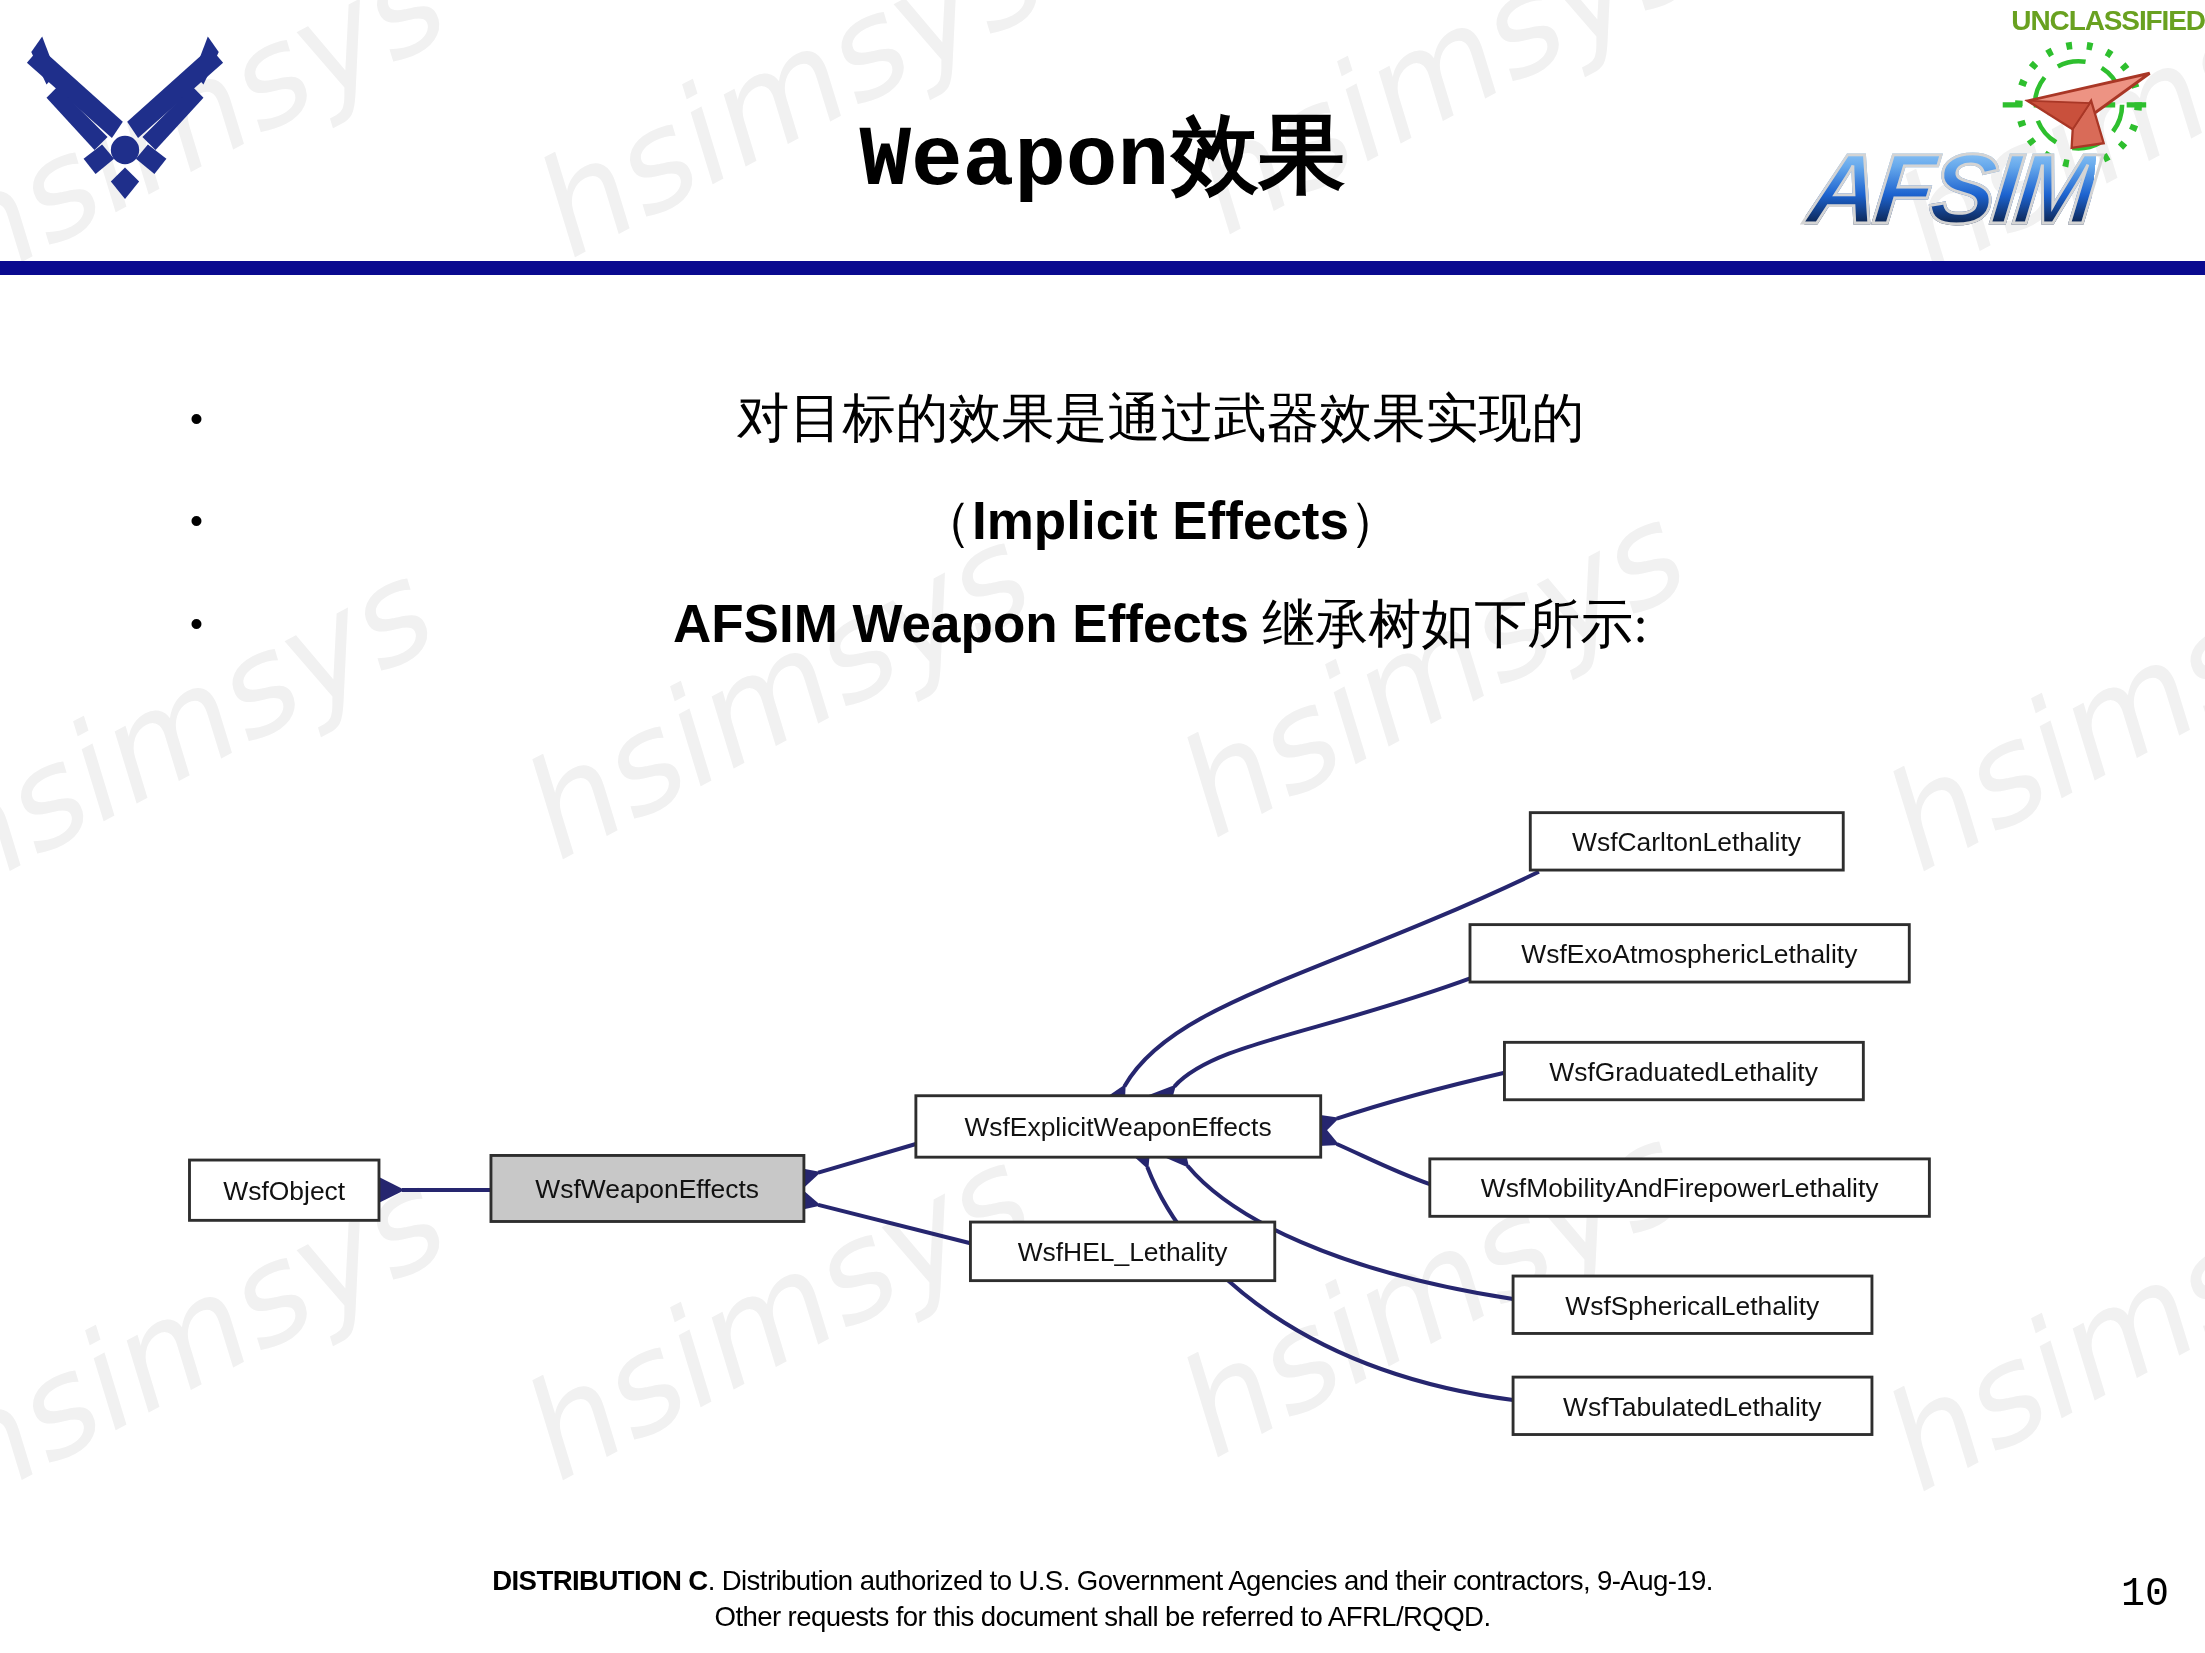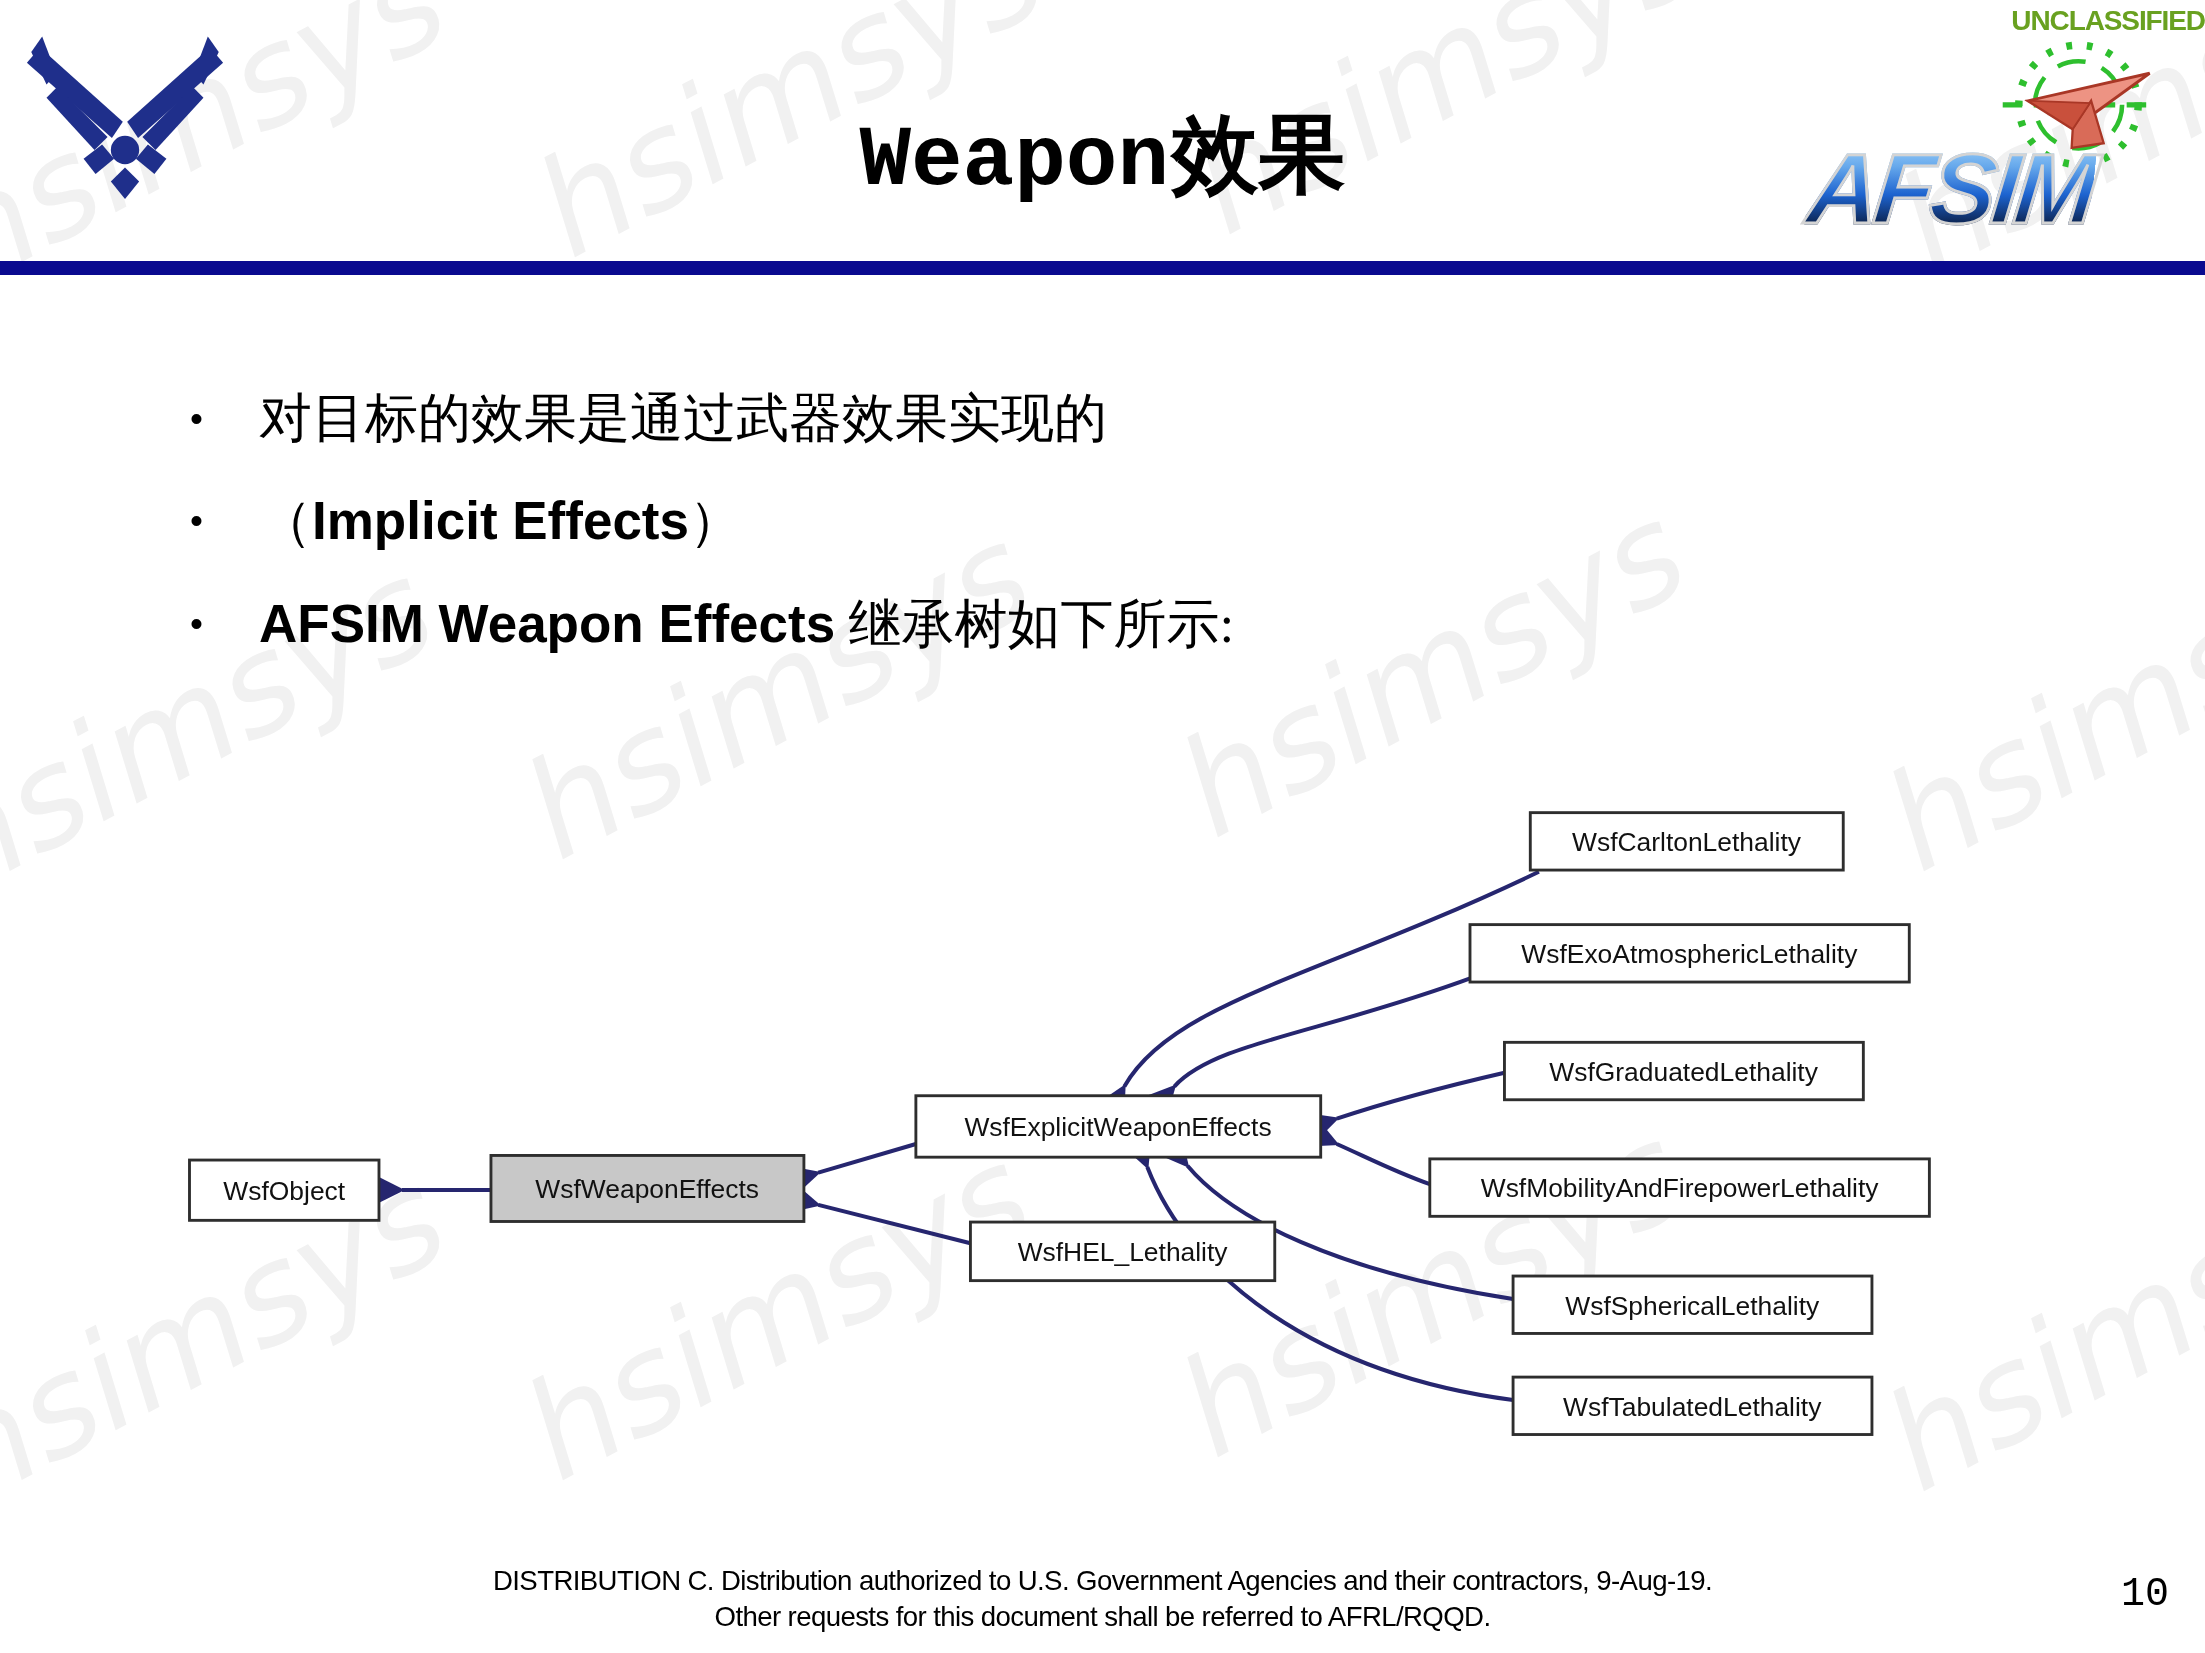--- a/index.html
+++ b/index.html
@@ -35,21 +35,21 @@
       -webkit-background-clip:text;background-clip:text;color:transparent;
       -webkit-text-stroke:2.9px #d4d4d4;
       text-shadow:none;}
 
   
   .bullets{position:absolute;left:190px;top:384px;width:1872px;
       font-family:"Liberation Serif","DejaVu Serif",serif;font-size:53px;line-height:69px;}
   .bullet{display:flex;margin-bottom:33px;}
   .dot{width:69px;flex:0 0 69px;font-size:37px;line-height:69px;
        font-family:"Liberation Sans",sans-serif;}
-  .bullet-body{flex:1;}
+  .bullet-body{flex:1;text-align:center;}
   .b-en{font-family:"Liberation Sans",sans-serif;font-weight:bold;}
 
   
   .diagram{position:absolute;left:0;top:0;width:2205px;height:1654px;}
   .node-label{font-family:"Liberation Sans","DejaVu Sans",sans-serif;font-size:46px;fill:#111;}
 
   
   .footer{position:absolute;top:1563px;left:0;width:2205px;text-align:center;
       font-size:27.6px;line-height:36px;letter-spacing:-0.6px;color:#000;
       font-family:"Liberation Sans",sans-serif;}
@@ -185,20 +185,20 @@
 
         <rect x="2635" y="2222" width="625" height="100" fill="#fff" stroke="#2e2e2e" stroke-width="5"></rect>
         <text class="node-label" x="2947" y="2289" text-anchor="middle">WsfSphericalLethality</text>
 
         <rect x="2635" y="2398" width="625" height="100" fill="#fff" stroke="#2e2e2e" stroke-width="5"></rect>
         <text class="node-label" x="2947" y="2465" text-anchor="middle">WsfTabulatedLethality</text>
       </g>
     </svg>
 
     <div class="footer">
-      <div><span style="font-weight: normal;">DISTRIBUTION C</span><span>. Distribution authorized to U.S. Government Agencies and their contractors, 9-Aug-19.</span></div>
+      <div><span style="font-weight: bold;">DISTRIBUTION C</span><span>. Distribution authorized to U.S. Government Agencies and their contractors, 9-Aug-19.</span></div>
       <div>Other requests for this document shall be referred to AFRL/RQQD.</div>
     </div>
     <div class="page-num">10</div>
 
   </div>
 </div>
 
 
 </body></html>

